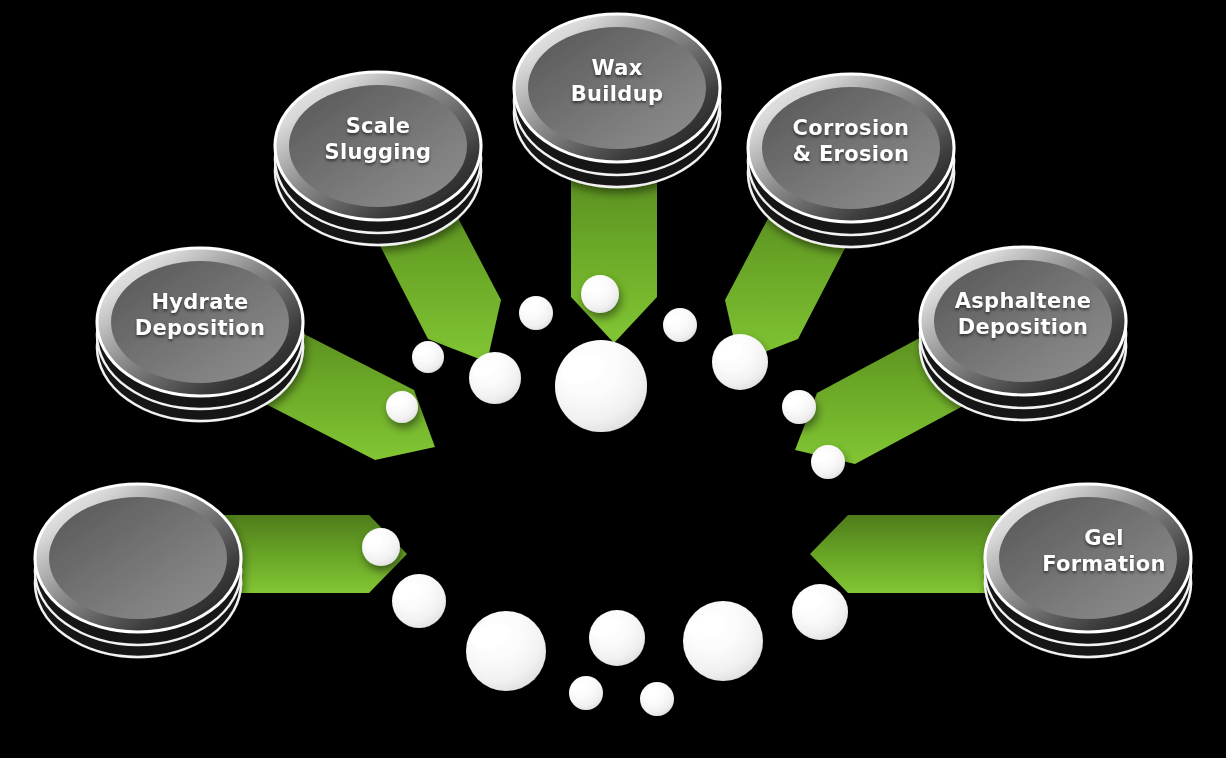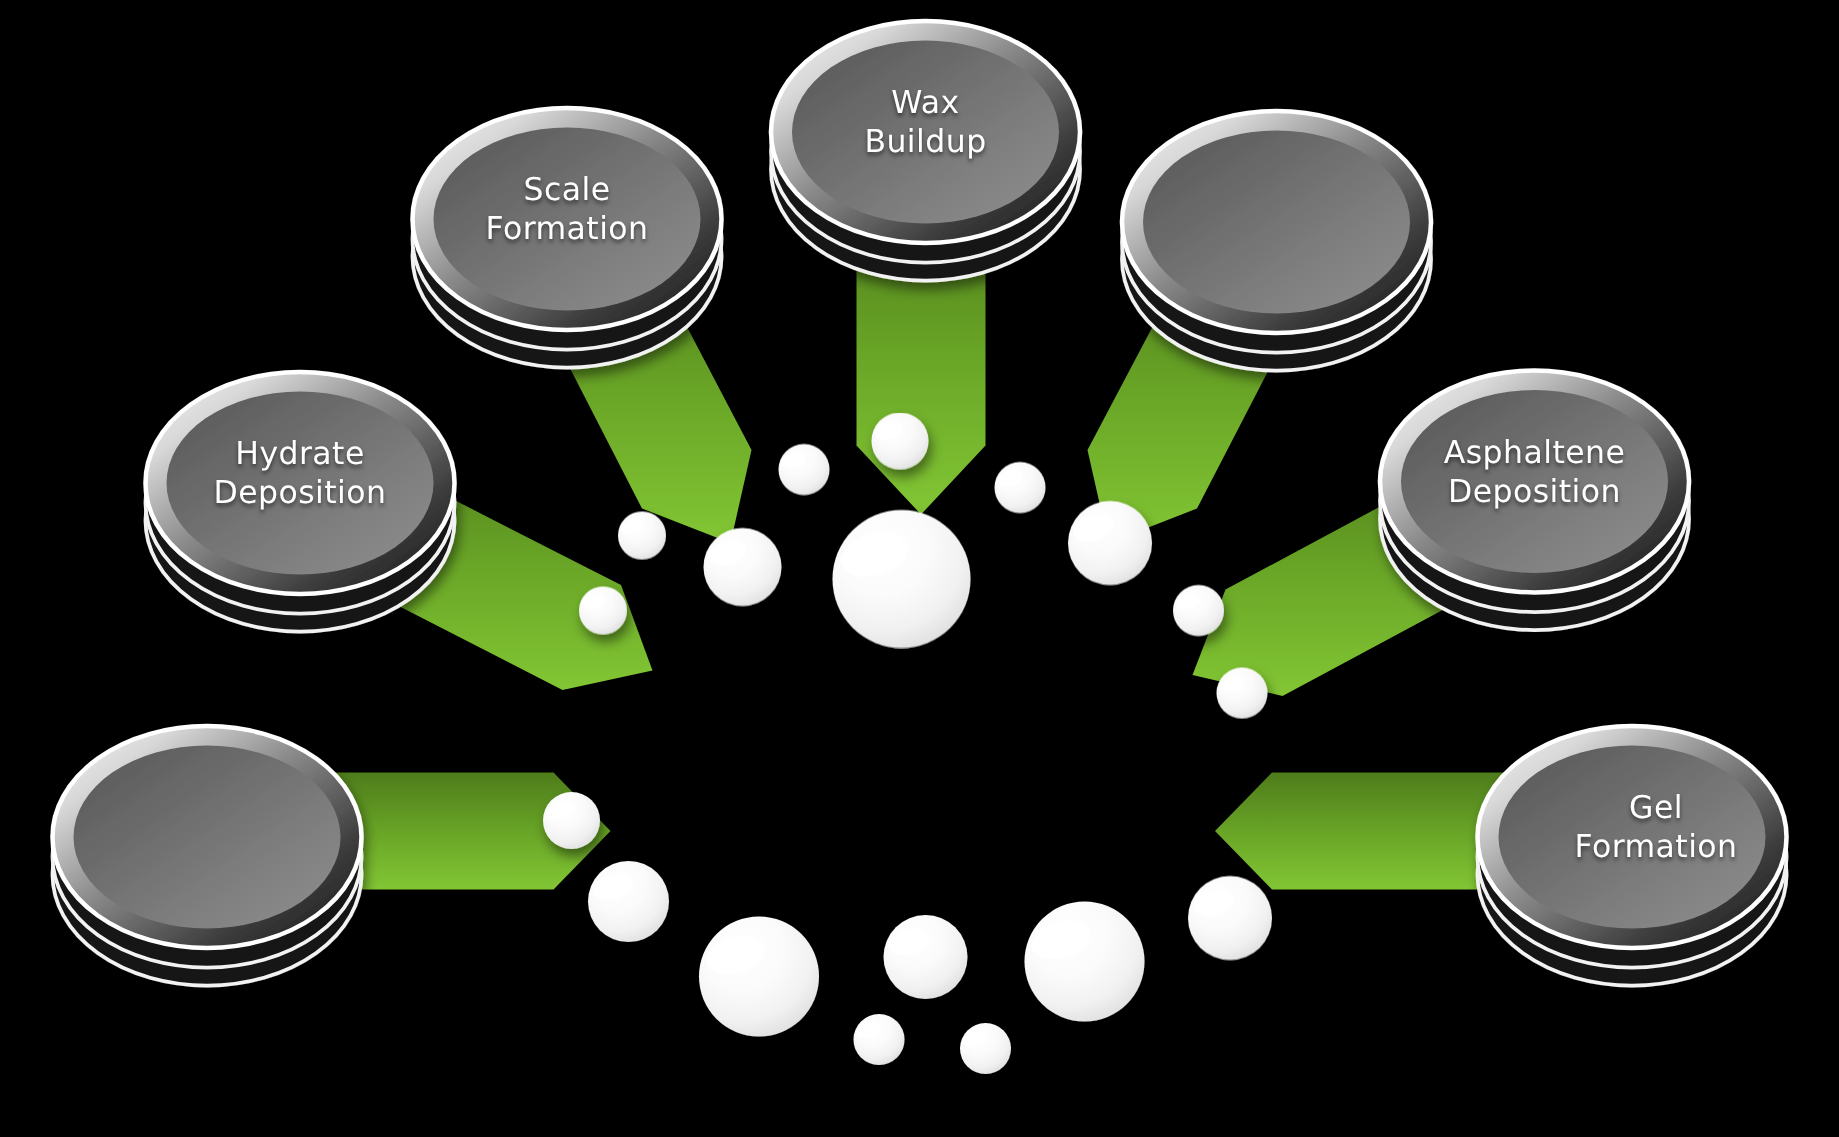--- a/index.html
+++ b/index.html
@@ -8,21 +8,21 @@
     width:1226px;height:758px;
     background:#000;
     overflow:hidden;
     font-family:"DejaVu Sans","Liberation Sans",sans-serif;
   }
   .stage svg{position:absolute;left:0;top:0;}
   .node-label{
     position:absolute;
     transform:translate(-50%,-50%);
     color:#fff;
-    font-weight:normal;
+    font-weight:bold;
     font-size:21px;
     line-height:1.22;
     text-align:center;
     white-space:pre-line;
     letter-spacing:.3px;
     text-shadow:0 2px 3px rgba(0,0,0,.55);
     width:200px;
     pointer-events:none;
   }
   .disc-outer{stroke:#ffffff;stroke-width:3;}
@@ -192,20 +192,22 @@
         <g transform="translate(723,641)">
           <circle r="40" fill="url(#bubbleGrad)"></circle>
           <ellipse cx="-11.200000000000001" cy="-18" rx="20" ry="12" fill="#ffffff" opacity="0.9" transform="rotate(-16)"></ellipse>
         </g>
       </g>
   </svg>
 
   <div class="node-label" style="left:617px;top:82px;">Wax
 Buildup</div>
   <div class="node-label" style="left:378px;top:140px;">Scale
-Formation</div>
+Slugging</div>
+  <div class="node-label" style="left:851px;top:142px;">Corrosion
+&amp; Erosion</div>
   <div class="node-label" style="left:200px;top:316px;">Hydrate
 Deposition</div>
   <div class="node-label" style="left:1023px;top:315px;">Asphaltene
 Deposition</div>
   <div class="node-label" style="left:1088px;top:552px;padding-left:32px;">Gel
 Formation</div>
 </div>
 
 </body></html>

